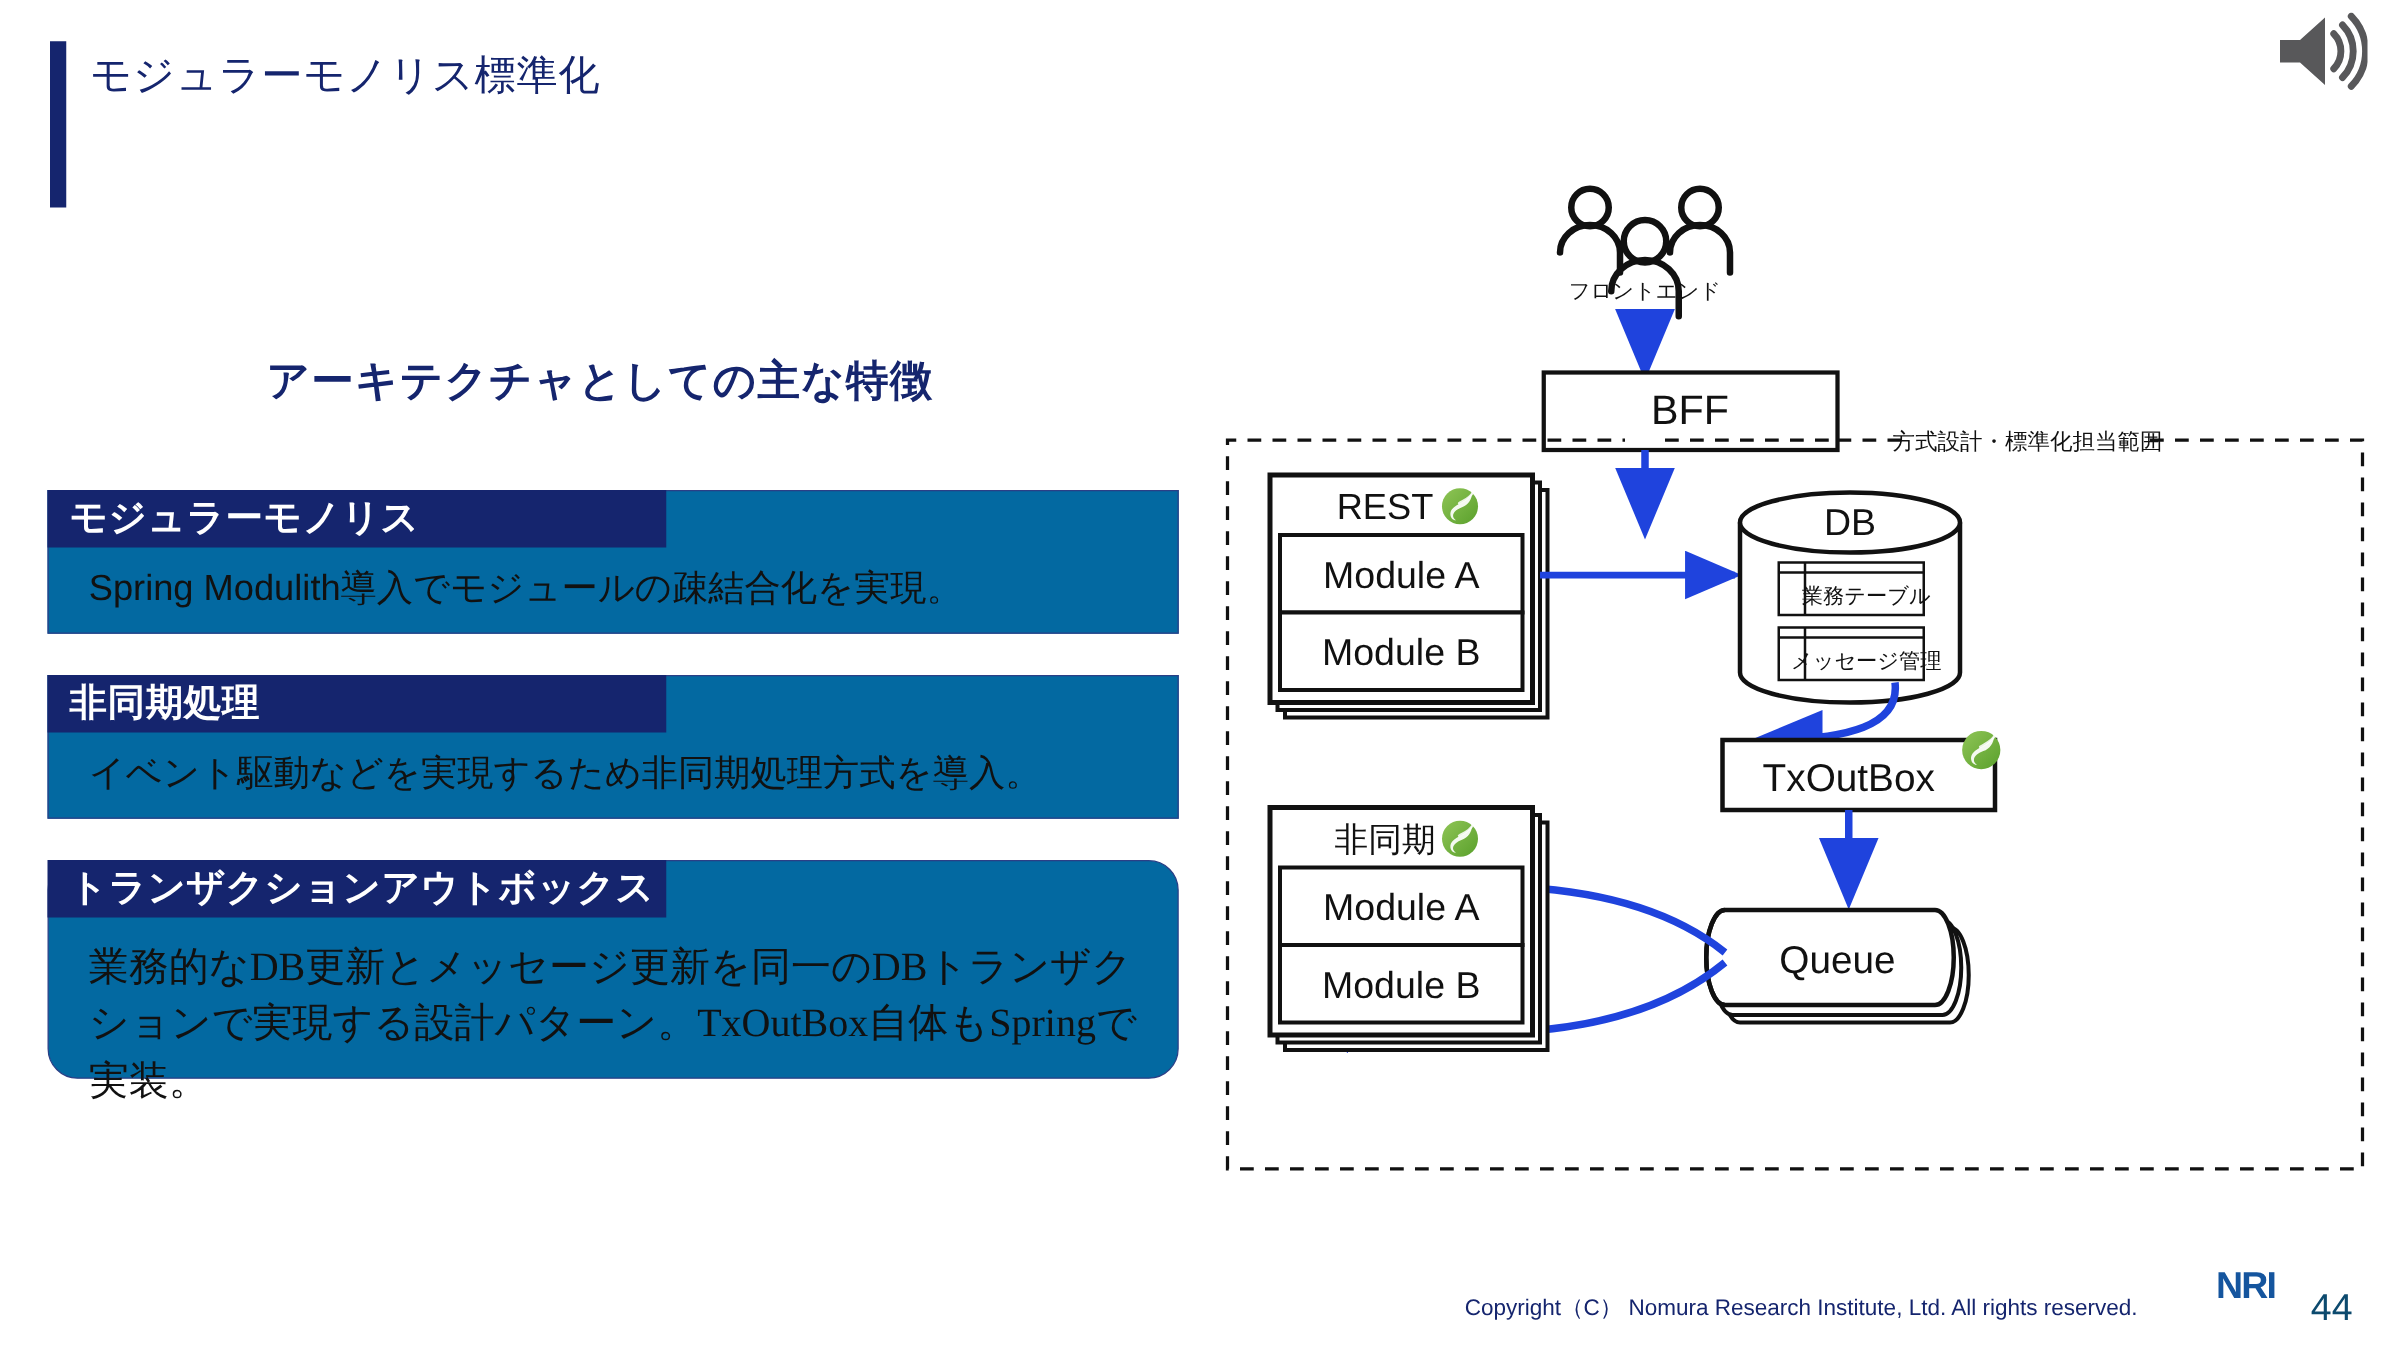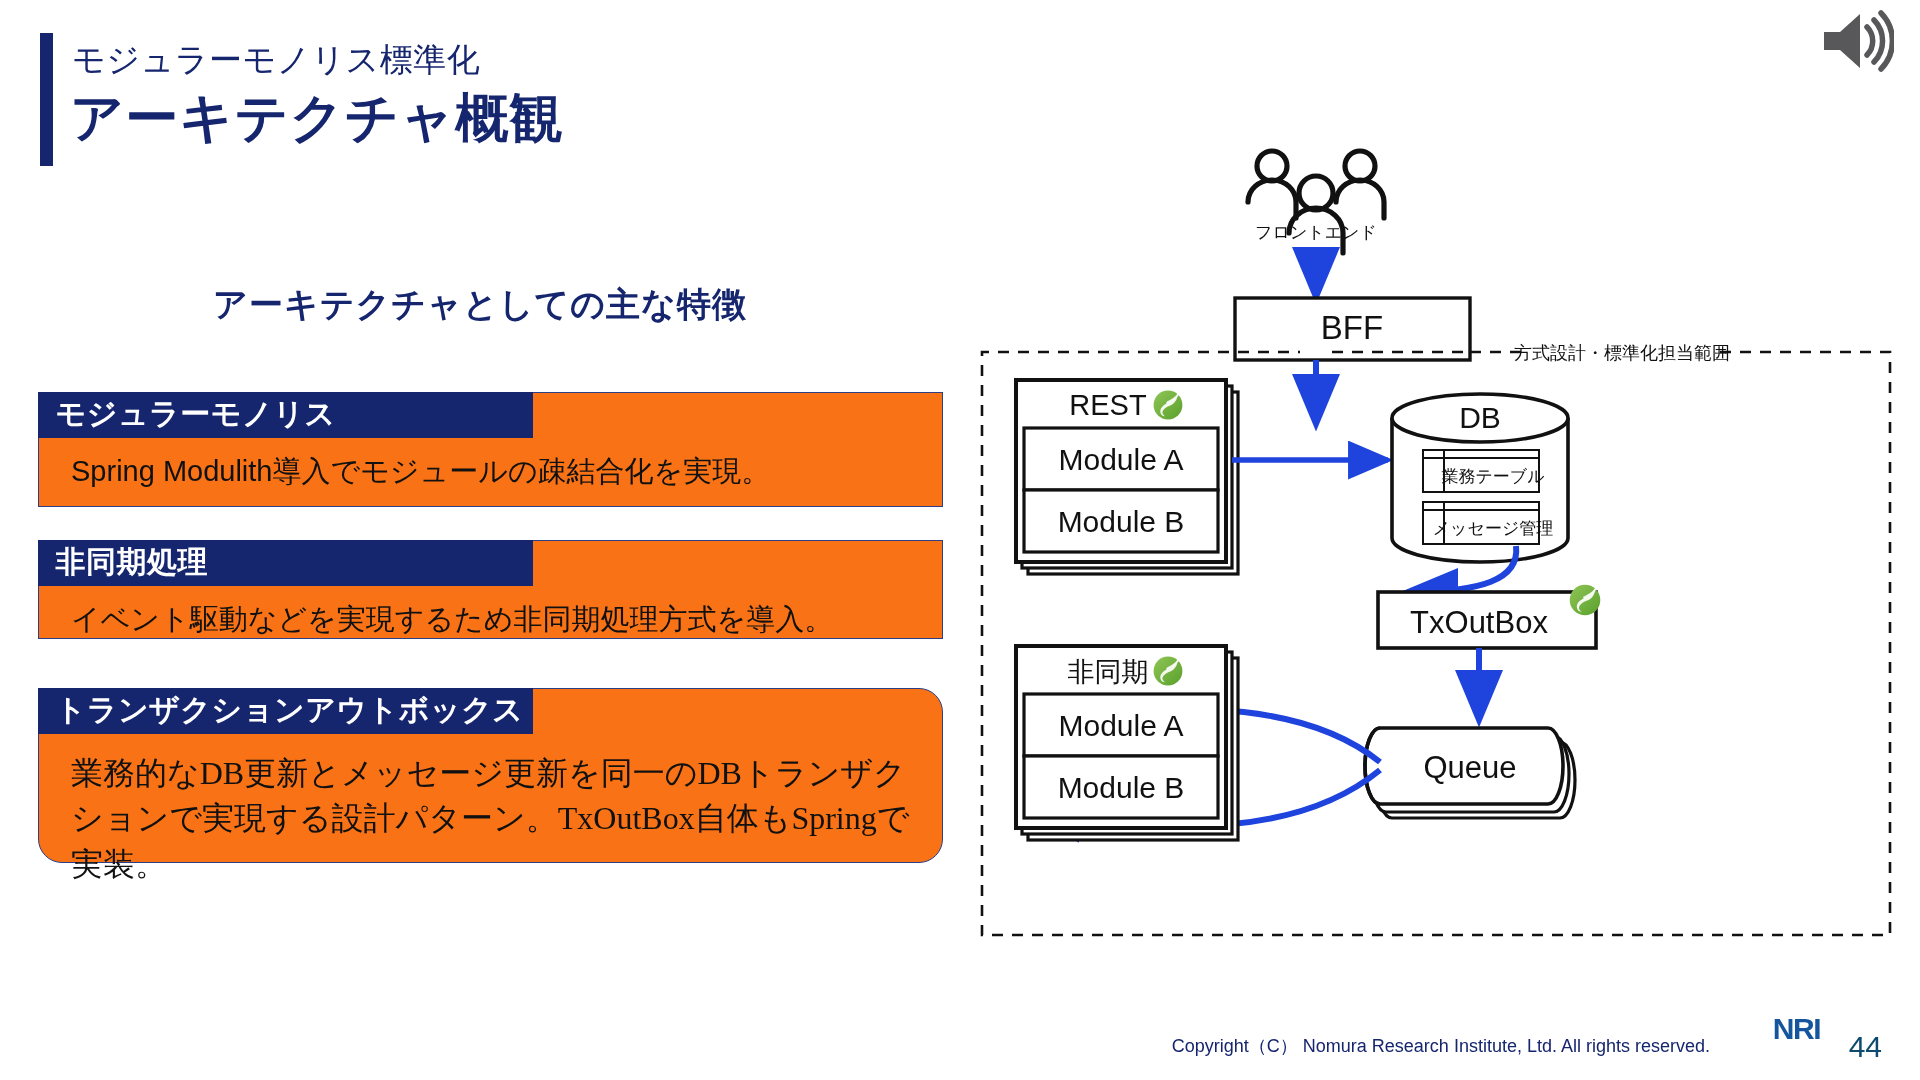--- a/index.html
+++ b/index.html
@@ -30,35 +30,35 @@
   #speaker-icon{ position:absolute; right:26px; top:10px; width:76px; height:62px; }
 
   
   #features-heading{
     position:absolute; left:40px; top:282px; width:880px;
     text-align:center; font-size:34px; font-weight:bold; color:#15256e;
     letter-spacing:1px;
   }
   .feature-card{
     position:absolute; left:38px; width:905px;
-    border:1.5px solid #2b3f86; background:#f97316;
+    border:1.5px solid #2b3f86; background:#0369a1;
   }
   .feature-card-header{
     position:absolute; left:-1.5px; top:-1.5px;
     height:46px; width:495px; background:#15256e;
     color:#fff; font-size:30px; font-weight:bold;
     display:flex; align-items:center; padding-left:18px;
     letter-spacing:0.5px; white-space:nowrap;
   }
   .feature-card-body{
     padding:58px 20px 16px 32px;
     font-size:29px; line-height:1.40; color:#111;
   }
   #card-modular-monolith{ top:392px; height:115px; }
-  #card-async{ top:540px; height:99px; }
+  #card-async{ top:540px; height:115px; }
   #card-txoutbox{ top:688px; height:175px;border-radius:24px; }
   #card-txoutbox .feature-card-header{ width:495px; }
   #card-txoutbox .feature-card-body{ padding-top:62px; font-size:32px; line-height:1.42;font-family:Liberation Serif, serif; }
 
   
   #diagram{ position:absolute; left:960px; top:130px; width:960px; height:860px;text-align:center; }
   #diagram svg{ display:block; }
   .dg-label{ font-family:"Liberation Sans","DejaVu Sans",sans-serif; }
 
   
@@ -78,21 +78,20 @@
     position:absolute; right:38px; bottom:2px;
     font-size:30px; color:#0c4a6e;
   }
 </style>
 </head>
 <body>
 
 <div id="slide-header">
   <div id="title-accent-bar"></div>
   <div id="eyebrow-title">モジュラーモノリス標準化</div>
-  <div id="main-title">アーキテクチャ概観</div>
 
   <div id="speaker-icon">
     <svg viewBox="0 0 76 62" width="76" height="62">
       <path d="M6 22 h16 L42 4 v54 L22 40 H6 Z" fill="#58585a"></path>
       <path d="M49 17 a20 20 0 0 1 0 28" stroke="#58585a" stroke-width="5.5" fill="none" stroke-linecap="round"></path>
       <path d="M56 10 a30 30 0 0 1 0 42" stroke="#58585a" stroke-width="5.5" fill="none" stroke-linecap="round"></path>
       <path d="M63 3 a40 40 0 0 1 0 56" stroke="#58585a" stroke-width="5.5" fill="none" stroke-linecap="round"></path>
     </svg>
   </div>
 </div>

